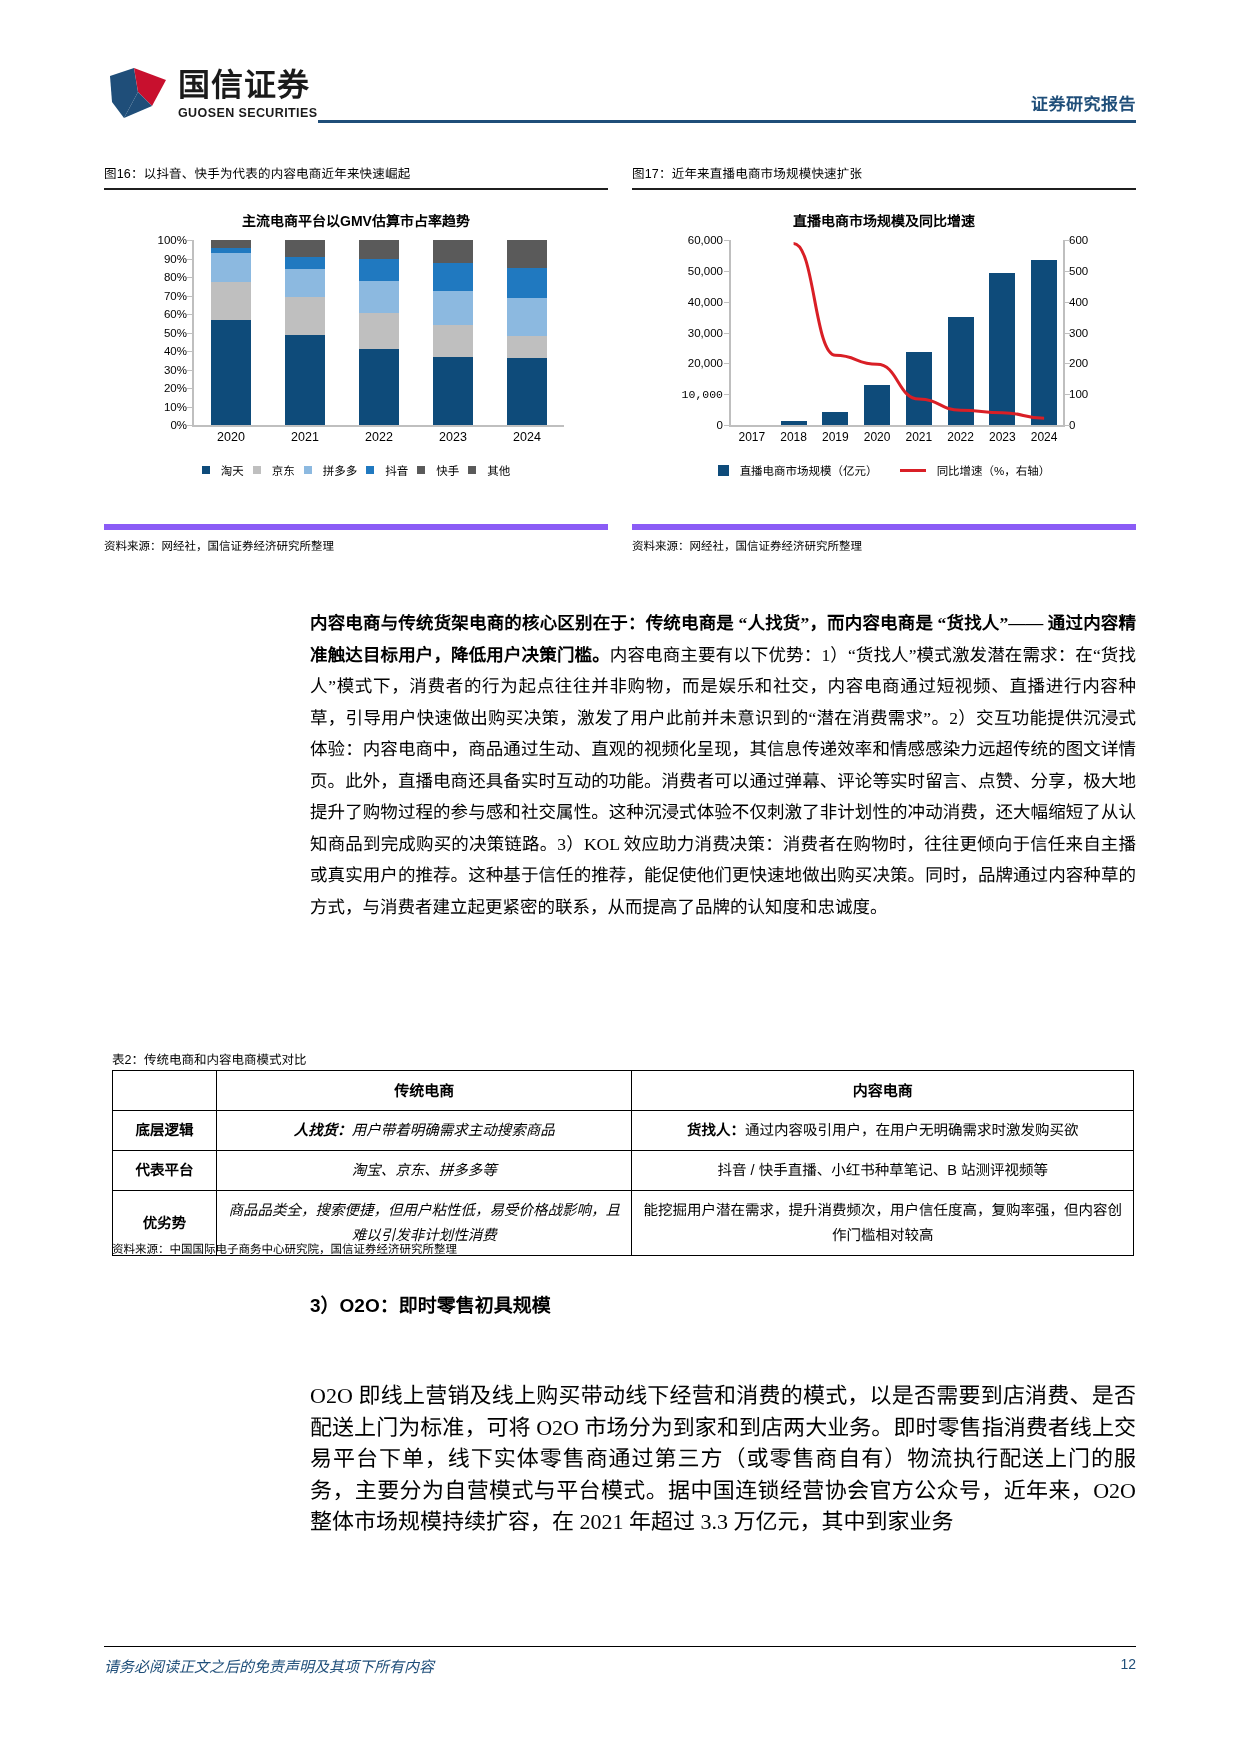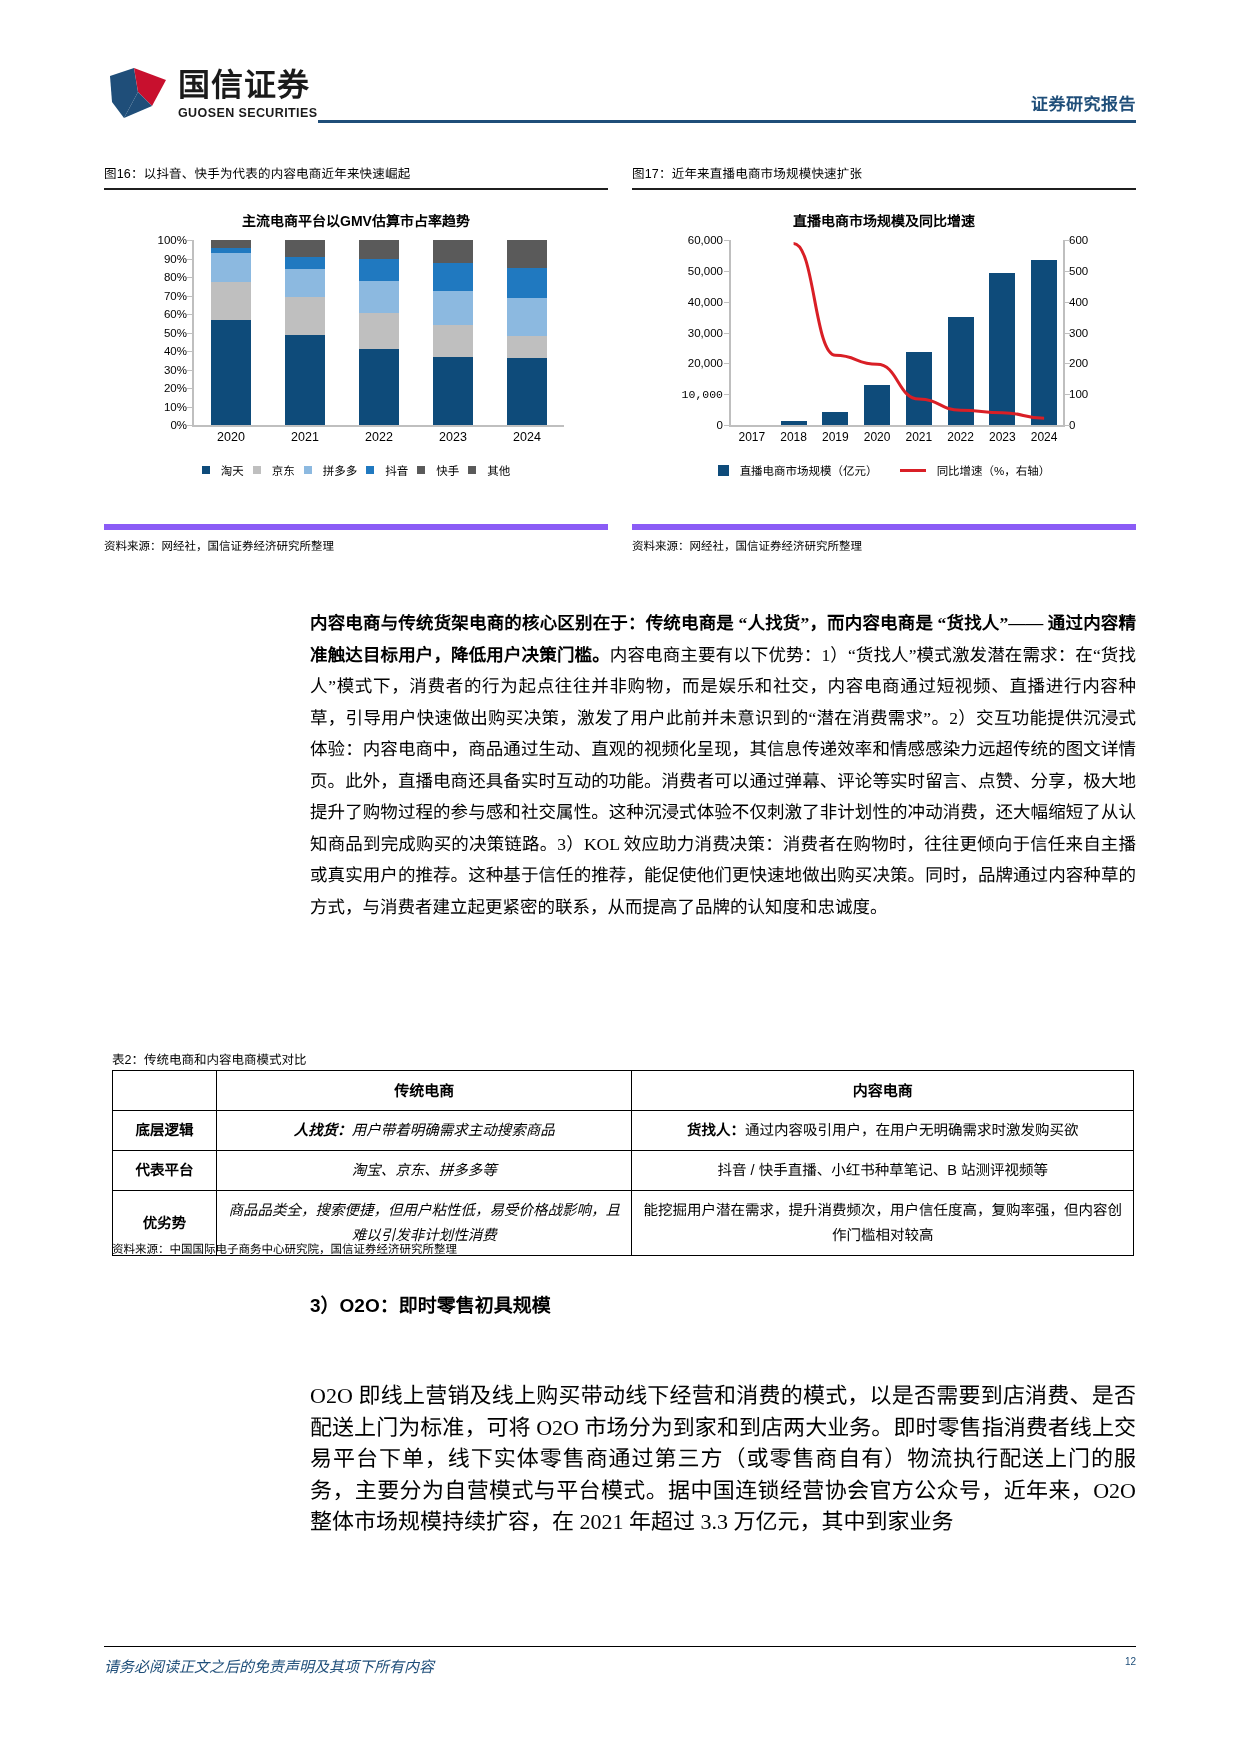--- a/index.html
+++ b/index.html
@@ -289,21 +289,21 @@
   .footer-note {
     position: absolute; left: 104px; top: 1655px;
     font-family: "Liberation Serif", serif;
     font-style: italic;
     font-size: 15px;
     color: #1f4e79;
   }
   .footer-page {
     position: absolute; right: 104px; top: 1656px;
     font-family: "Liberation Sans", sans-serif;
-    font-size: 10px;
+    font-size: 14px;
     color: #1f4e79;
   }
 </style>
 </head>
 <body>
 
 <div class="page-header">
   <div class="logo-wrap">
     <svg class="logo-mark" viewBox="0 0 62 58">
       <path d="M2 10 L26 2 L30 26 L16 52 L4 36 Z" fill="#1f4e79"></path>

